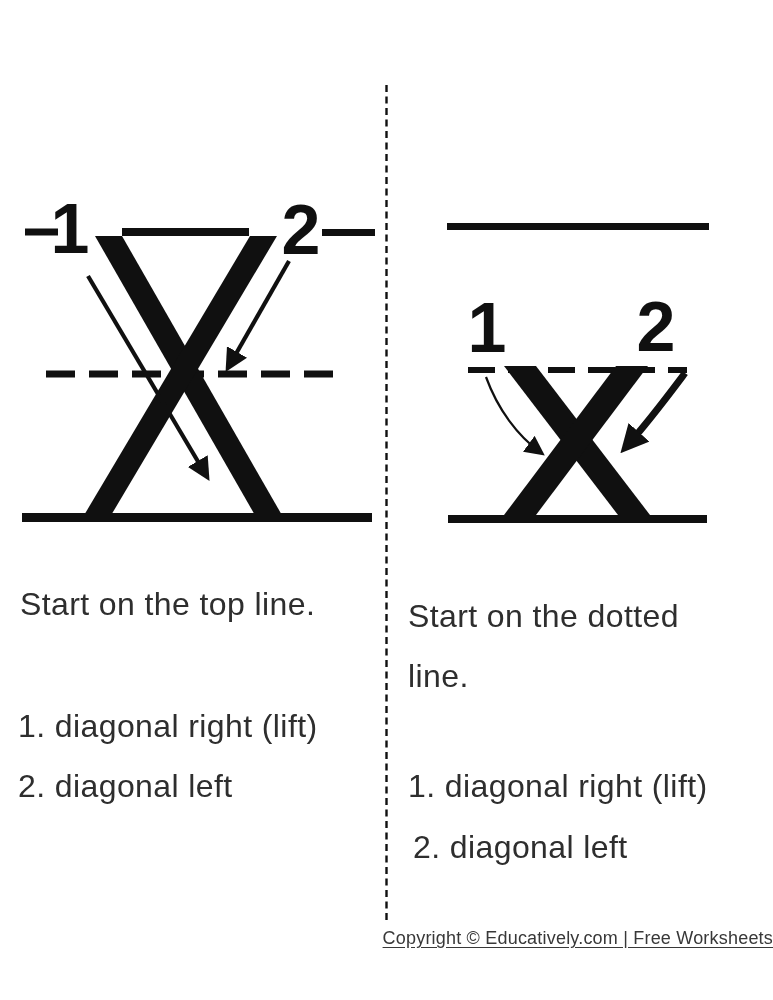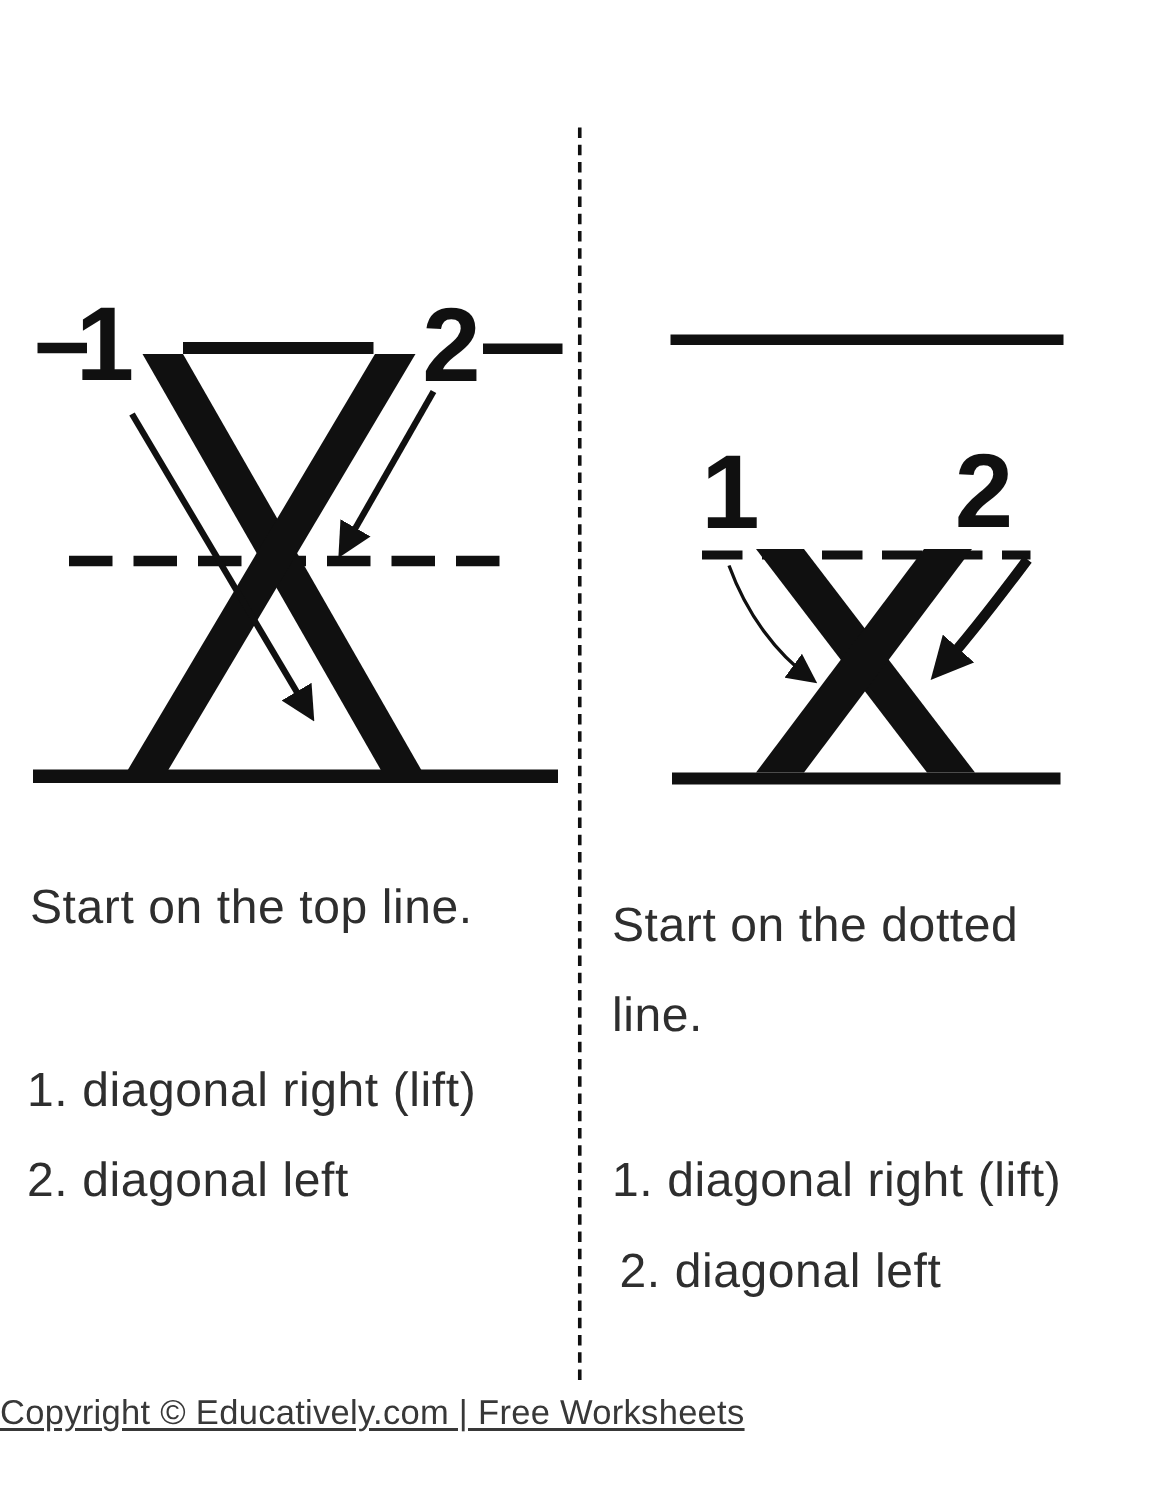--- a/index.html
+++ b/index.html
@@ -30,23 +30,23 @@
     color:var(--text);
     letter-spacing:0.4px;
     white-space:nowrap;
   }
   .instr-right{
     white-space:normal;
     width:326px;
     line-height:60px;
   }
   .footer{
-    position:absolute;left:0;right:0;top:928px;
-    text-align:left;
-    font-size:23px;
+    position:absolute;left:16px;right:0;top:928px;
+    text-align:right;
+    font-size:18px;
     letter-spacing:0.2px;
   }
   .footer a{
     color:var(--footer-text);
     text-decoration:underline;
     text-underline-offset:3px;
     cursor:pointer;
   }
 </style>
 </head>

